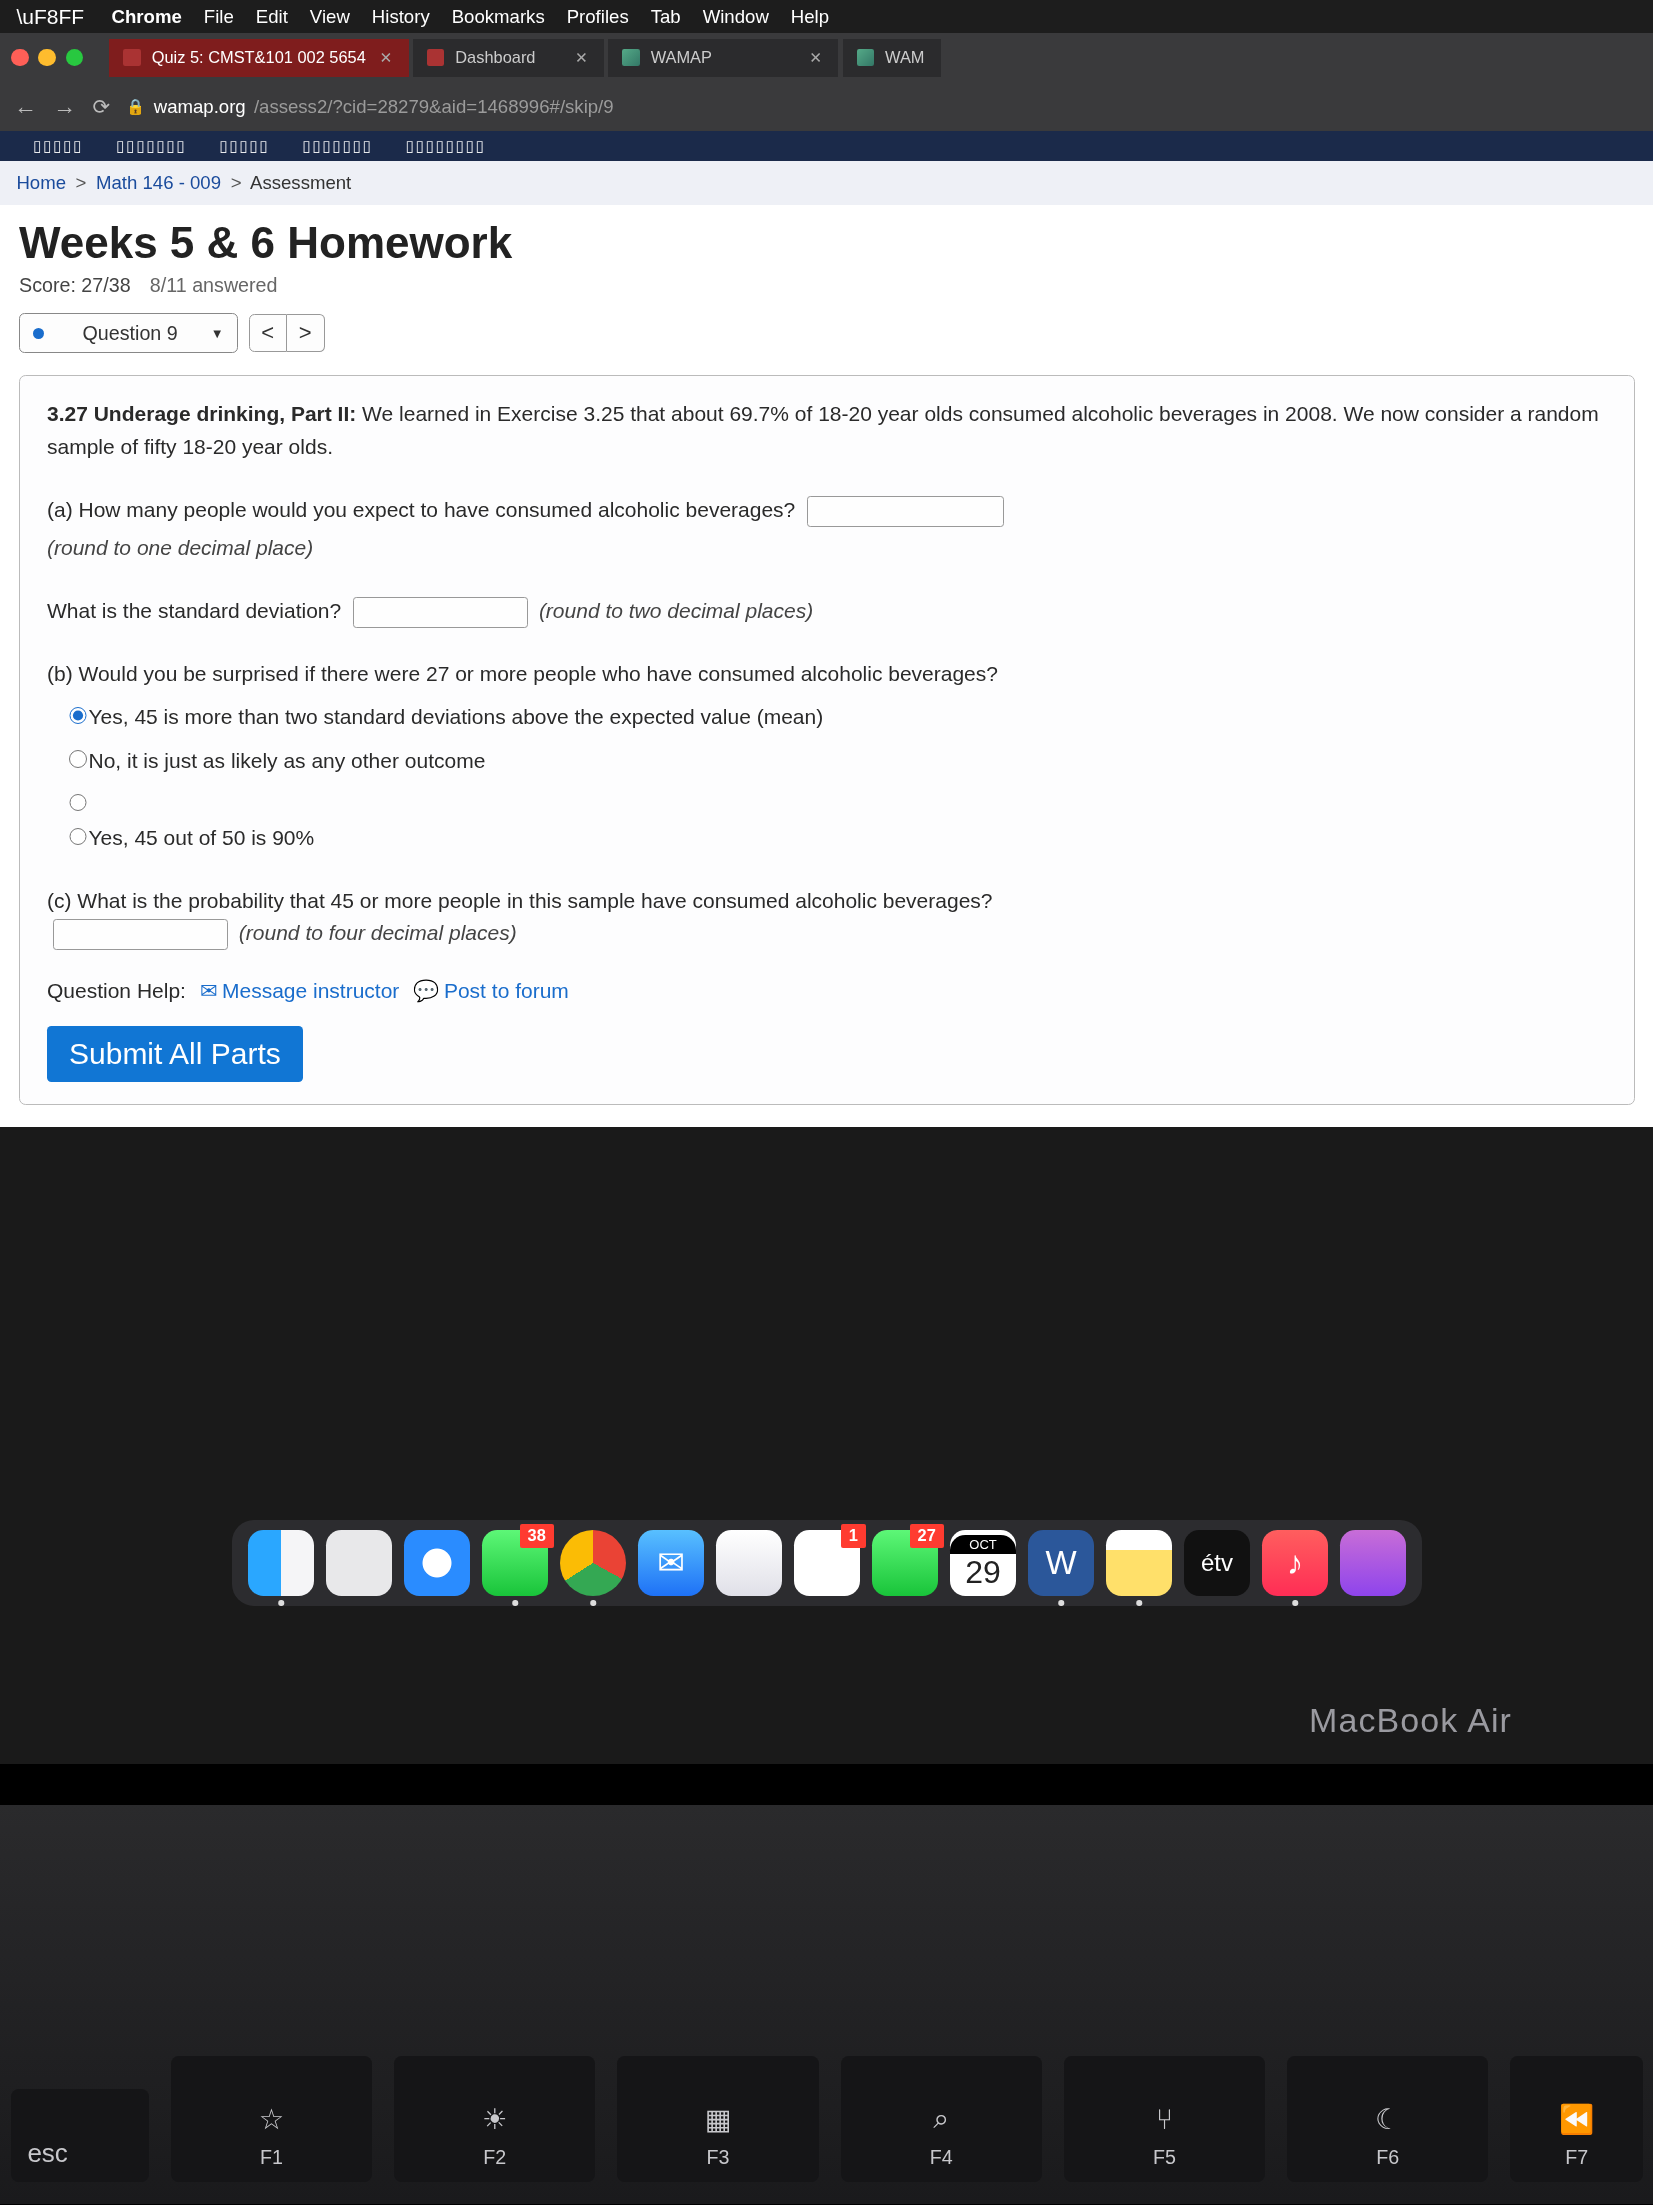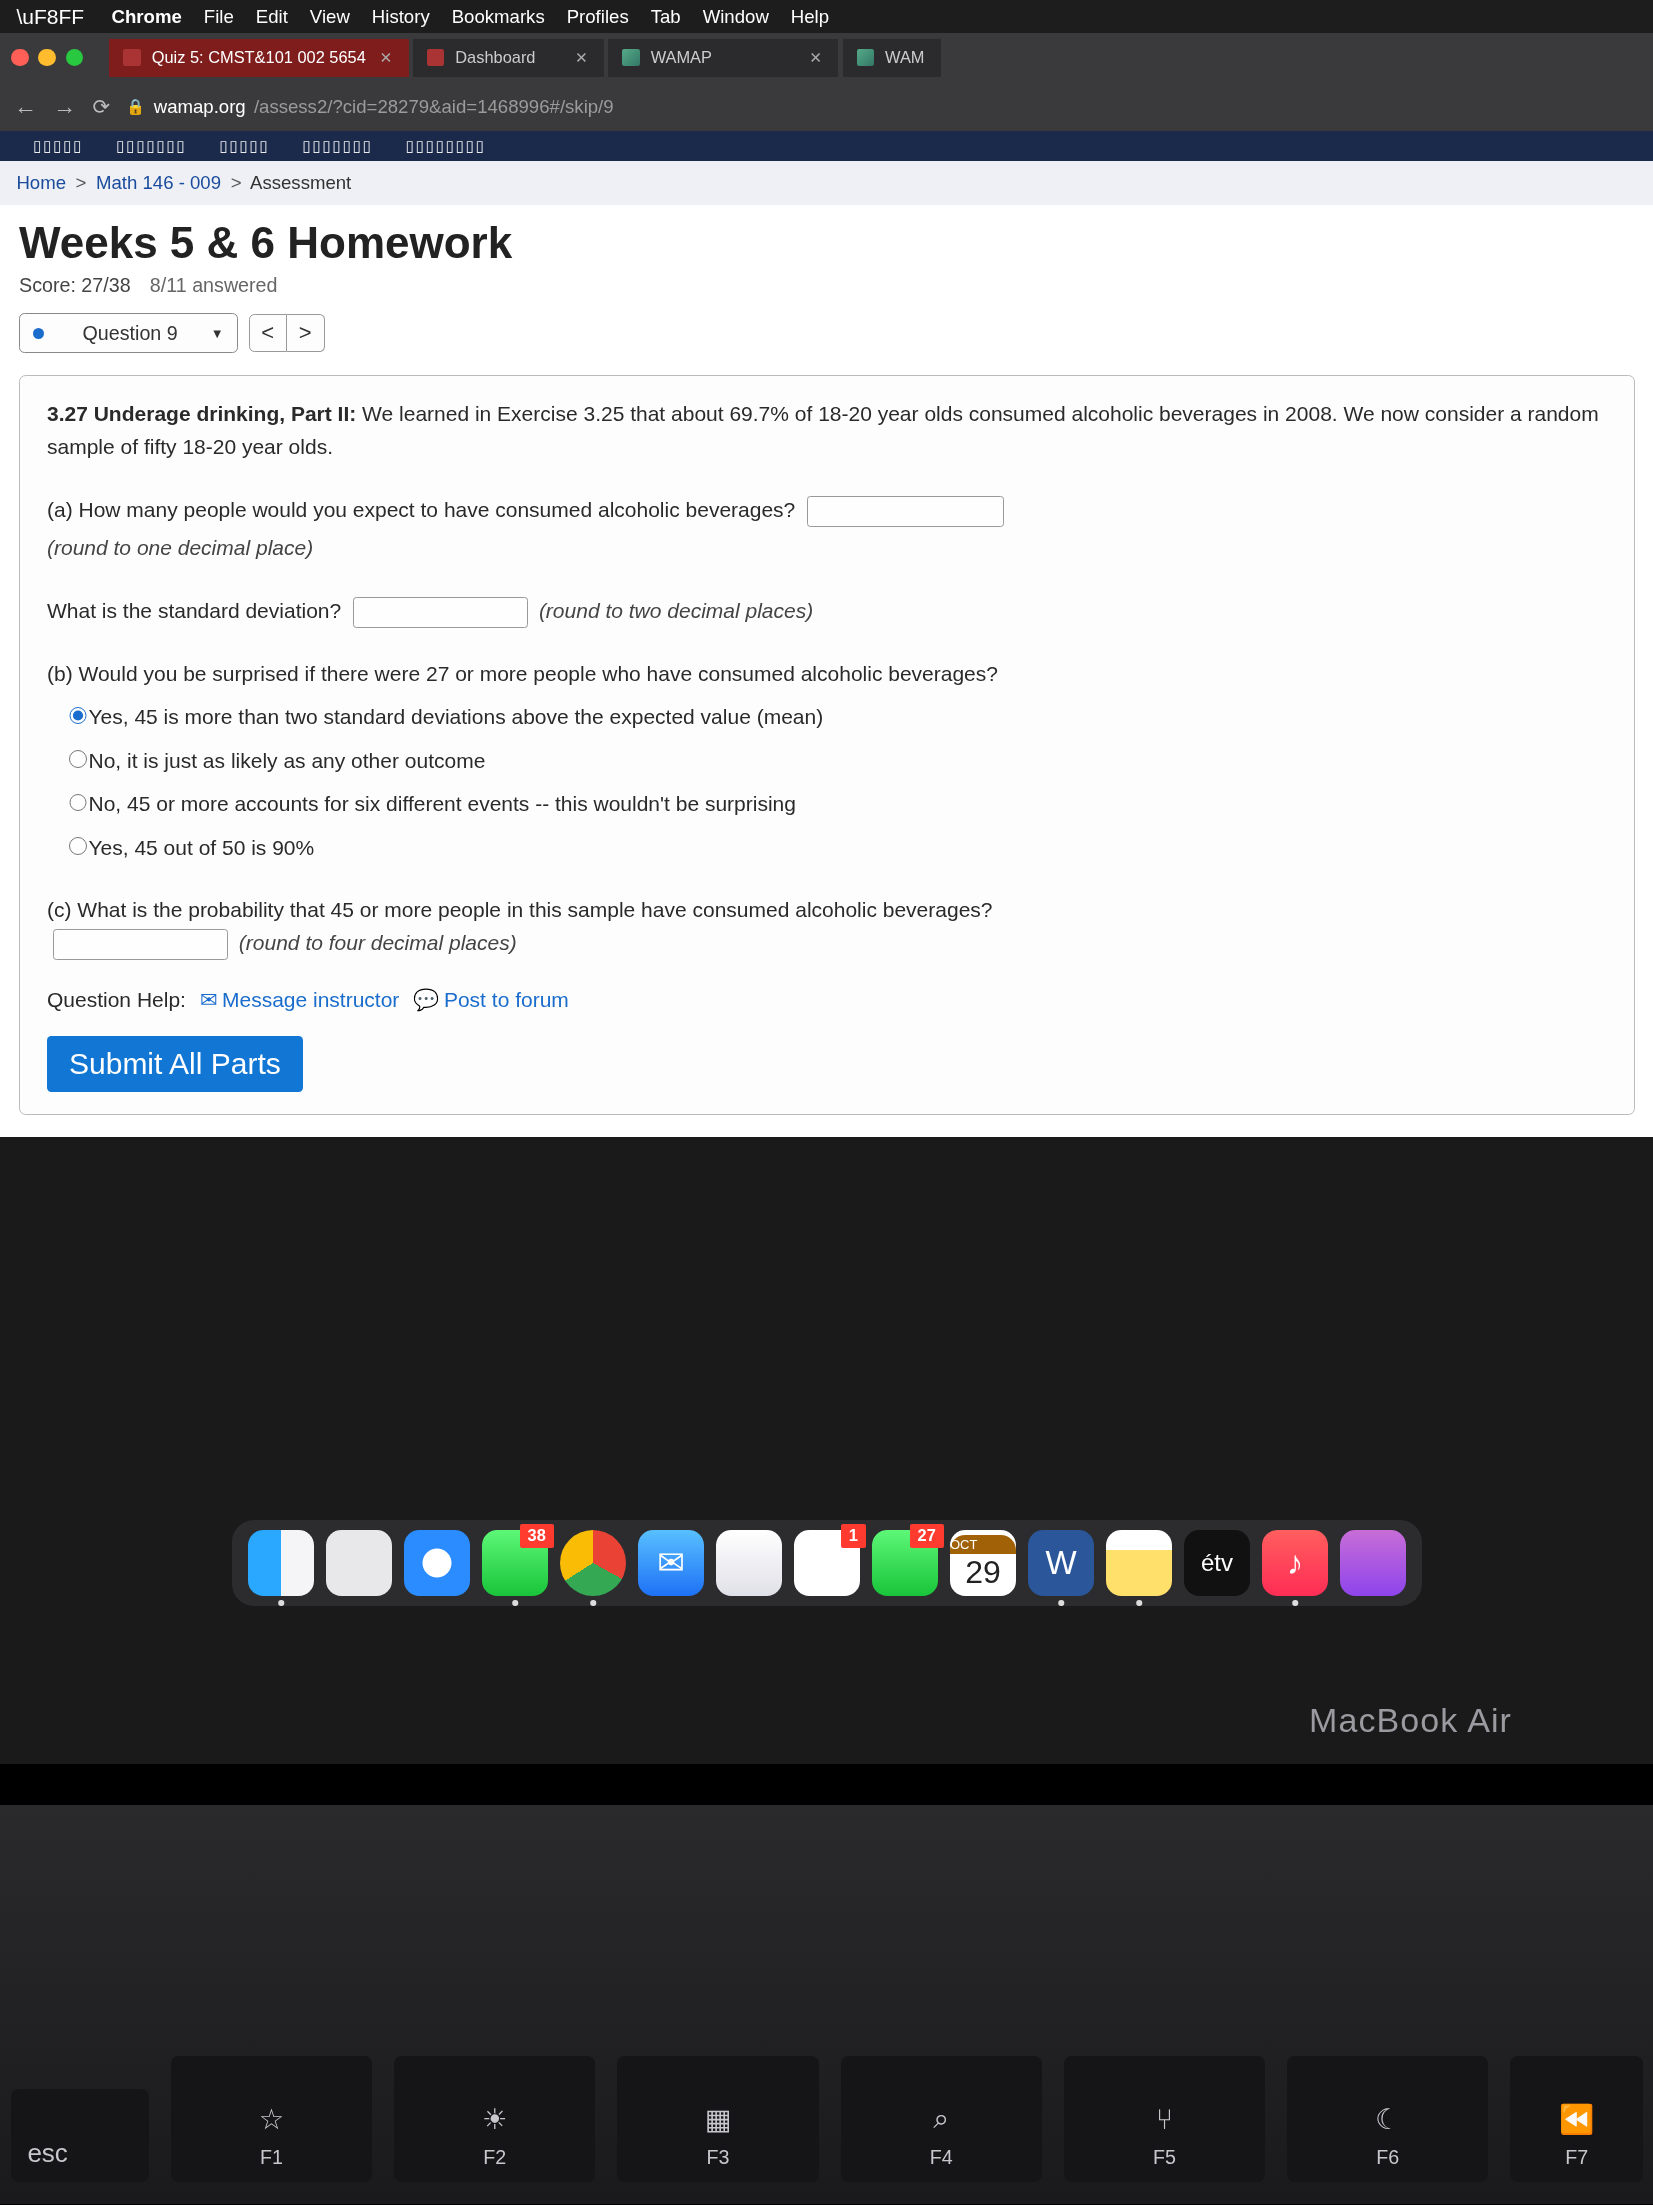--- a/index.html
+++ b/index.html
@@ -357,21 +357,21 @@
     .di-finder{background:linear-gradient(90deg,#2aa7ff 50%,#f5f5f7 50%);}
     .di-launchpad{background:#e8e8ea;}
     .di-safari{background:radial-gradient(circle,#fff 30%,#2a8cff 32%,#2a8cff 100%);}
     .di-messages{background:linear-gradient(#5df777,#19c43a);}
     .di-chrome{background:conic-gradient(#ea4335 0 33%,#34a853 33% 66%,#fbbc05 66% 100%);border-radius:50%;}
     .di-mail{background:linear-gradient(#58c0ff,#1e71f6);}
     .di-agent{background:linear-gradient(#fff,#e0e0e8);}
     .di-photos{background:#fff;}
     .di-facetime{background:linear-gradient(#5df777,#19c43a);}
     .di-calendar{background:#fff;color:#000;flex-direction:column;display:flex;}
-    .di-calendar .month{background:#a16207;color:#fff;width:100%;font-size:13px;text-align:left;border-radius:15.3px 15.3px 0 0;padding:2.2px 0;}
+    .di-calendar .month{background:#000000;color:#fff;width:100%;font-size:13px;text-align:center;border-radius:15.3px 15.3px 0 0;padding:2.2px 0;}
     .di-calendar .day{font-size:32px;font-weight:400;color:#222;}
     .di-word{background:#2b579a;}
     .di-notes{background:linear-gradient(#fff 30%,#ffe06a 30%);}
     .di-tv{background:#111;}
     .di-music{background:linear-gradient(#ff5e5e,#ff2d55);}
     .di-podcasts{background:linear-gradient(#c86dd7,#8e44ec);}
 
     
     .laptop-label {
       position:absolute;
@@ -530,21 +530,20 @@
         <label class="radio-item">
           <input type="radio" name="pb" checked="" style="">
           <span>Yes, 45 is more than two standard deviations above the expected value (mean)</span>
         </label>
         <label class="radio-item">
           <input type="radio" name="pb" style="">
           <span>No, it is just as likely as any other outcome</span>
         </label>
         <label class="radio-item">
           <input type="radio" name="pb" style="">
-          <span>No, 45 or more accounts for six different events -- this wouldn't be surprising</span>
         </label>
         <label class="radio-item">
           <input type="radio" name="pb" style="">
           <span>Yes, 45 out of 50 is 90%</span>
         </label>
       </div>
 
       <div class="q-part">
         <div>(c) What is the probability that 45 or more people in this sample have consumed alcoholic beverages?</div>
         <input class="answer-input short" type="text" style="">

